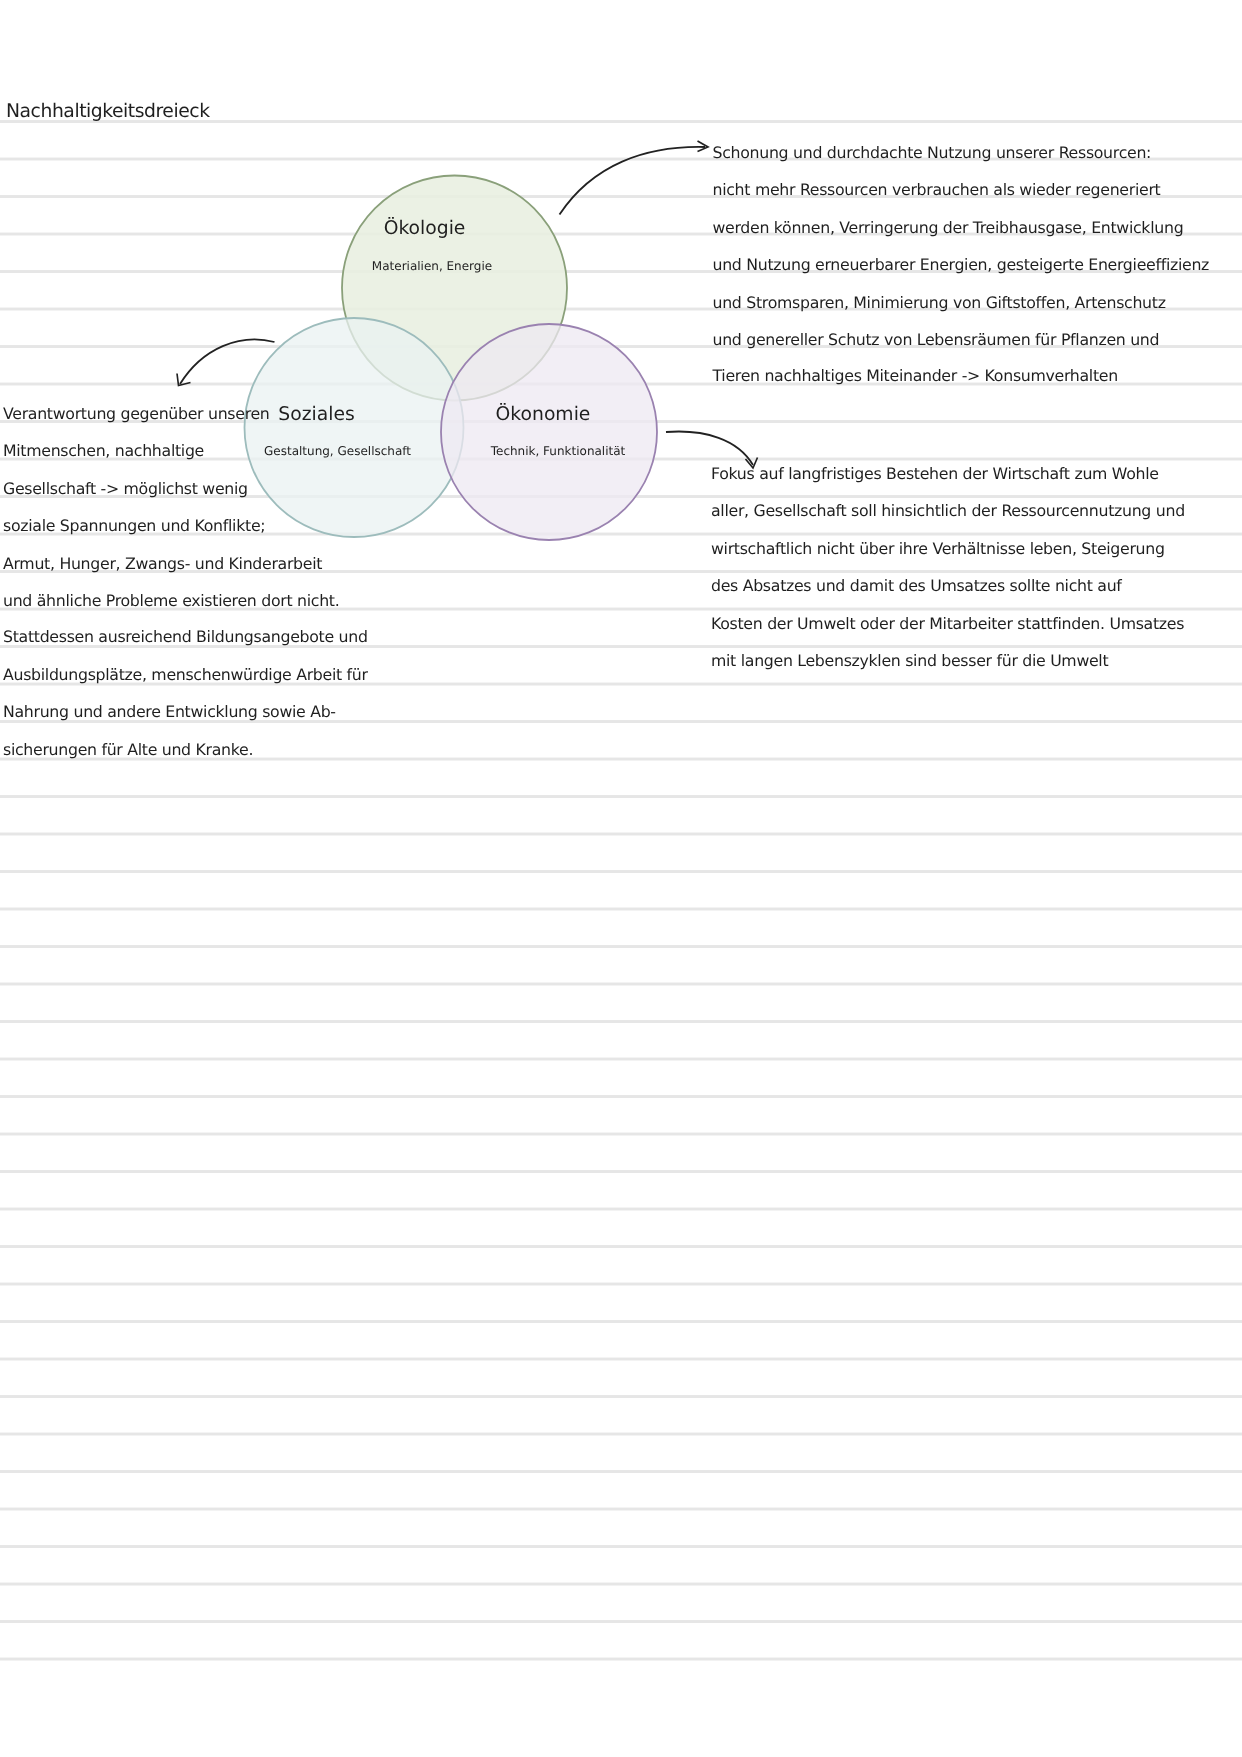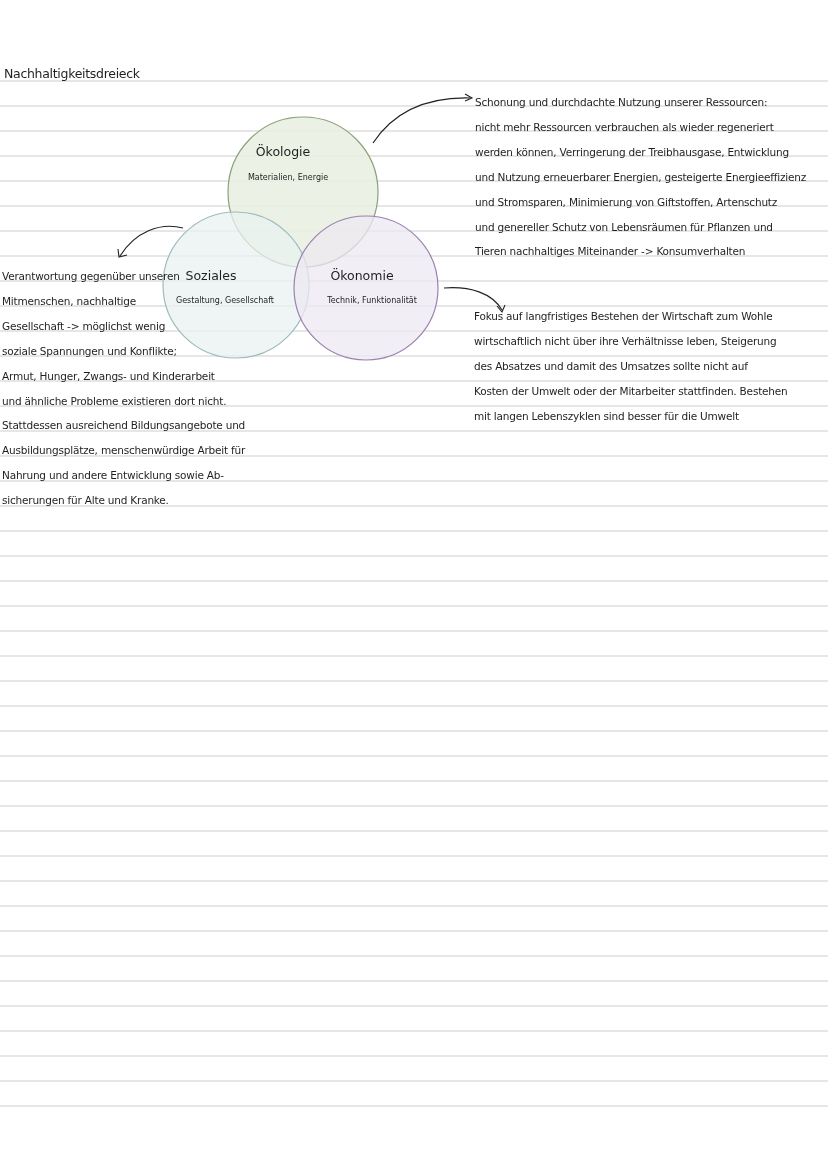--- a/index.html
+++ b/index.html
@@ -72,23 +72,24 @@
   <span class="ln">nicht mehr Ressourcen verbrauchen als wieder regeneriert</span>
   <span class="ln">werden können, Verringerung der Treibhausgase, Entwicklung</span>
   <span class="ln">und Nutzung erneuerbarer Energien, gesteigerte Energieeffizienz</span>
   <span class="ln">und Stromsparen, Minimierung von Giftstoffen, Artenschutz</span>
   <span class="ln">und genereller Schutz von Lebensräumen für Pflanzen und</span>
   <span class="ln">Tieren nachhaltiges Miteinander -&gt; Konsumverhalten</span>
 </div>
 
 <div class="text-block" id="econ-text">
   <span class="ln">Fokus auf langfristiges Bestehen der Wirtschaft zum Wohle</span>
+  <span class="ln">aller, Gesellschaft soll hinsichtlich der Ressourcennutzung und</span>
   <span class="ln">wirtschaftlich nicht über ihre Verhältnisse leben, Steigerung</span>
   <span class="ln">des Absatzes und damit des Umsatzes sollte nicht auf</span>
-  <span class="ln">Kosten der Umwelt oder der Mitarbeiter stattfinden. Bestehen</span>
+  <span class="ln">Kosten der Umwelt oder der Mitarbeiter stattfinden. Umsatzes</span>
   <span class="ln">mit langen Lebenszyklen sind besser für die Umwelt</span>
 </div>
 
 <div class="text-block" id="soz-text">
   <span class="ln">Verantwortung gegenüber unseren</span>
   <span class="ln">Mitmenschen, nachhaltige</span>
   <span class="ln">Gesellschaft -&gt; möglichst wenig</span>
   <span class="ln">soziale Spannungen und Konflikte;</span>
   <span class="ln">Armut, Hunger, Zwangs- und Kinderarbeit</span>
   <span class="ln">und ähnliche Probleme existieren dort nicht.</span>

